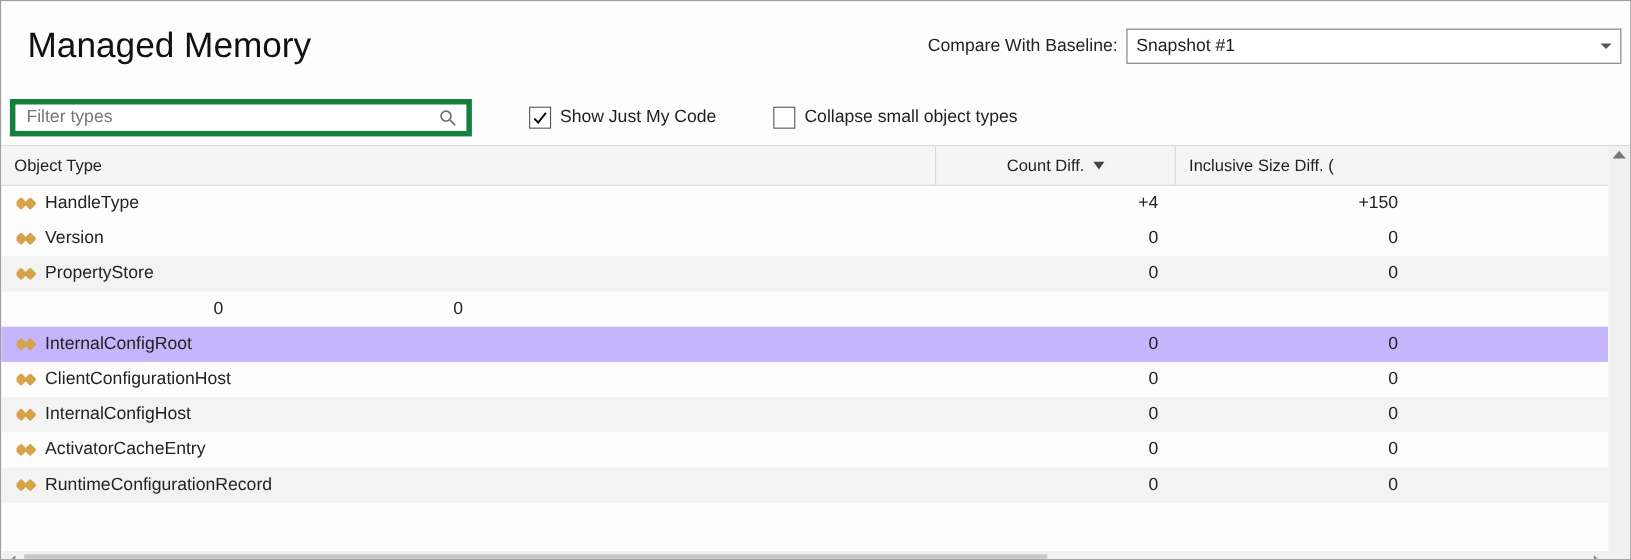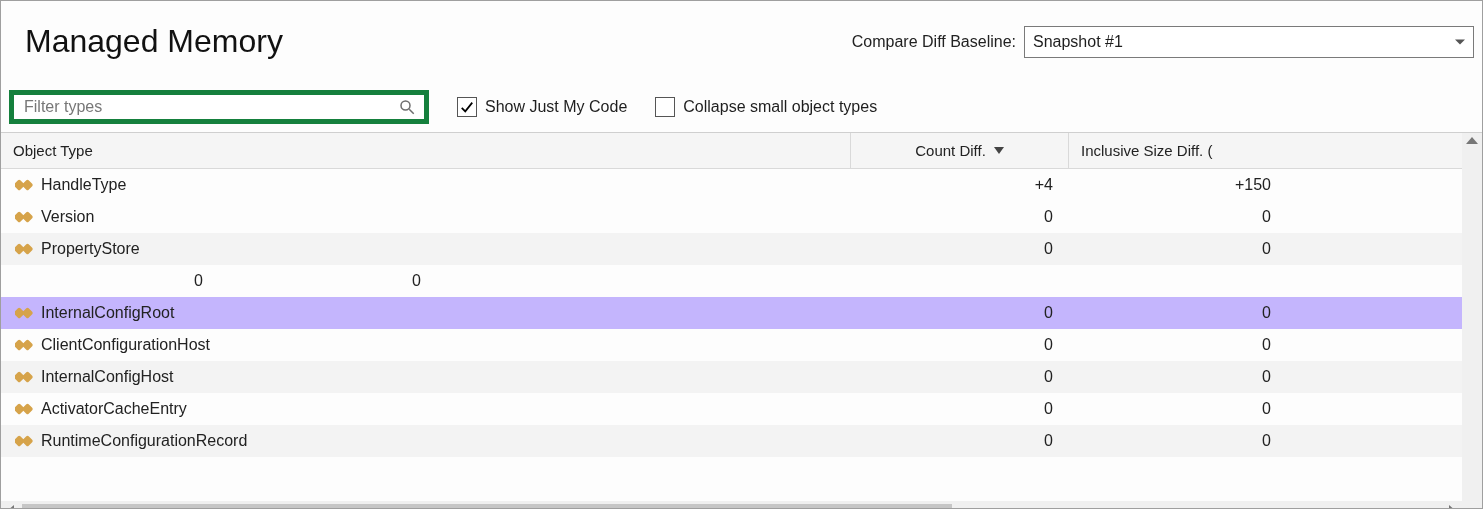--- a/index.html
+++ b/index.html
@@ -69,21 +69,21 @@
   .filter input {
     border: none; outline: none; width: 100%; font-size: 16px;
     color: #333;
   }
   .filter input::placeholder { color: #777; }
   .mag {
     position: absolute; right: 8px; top: 50%; transform: translateY(-50%);
     width: 18px; height: 18px; color: #6d6d6d;
   }
   .chk {
-    display: flex; align-items: center; gap: 8px;
+    display: flex; align-items: center; gap: 8px; margin-left: 24px;
   }
   .chkbox {
     width: 20px; height: 20px; border: 1px solid #555; display: inline-flex;
     align-items: center; justify-content: center; background:#fff;
   }
   .chkbox svg { width: 14px; height: 14px; }
   .chk-label { font-size: 16px; }
   .grid-wrap {
     border-top: 1px solid #cfcfcf;
     display: flex;
@@ -168,21 +168,21 @@
   .hscroll .thumb{
     height:14px; background:#c6c6c6; margin-left:8px; width:930px;
   }
 </style>
 </head>
 <body>
 
 <div class="header">
   <h1 class="title">Managed Memory</h1>
   <div class="compare-wrap">
-    <span class="compare-label">Compare Diff Baseline:</span>
+    <span class="compare-label">Compare With Baseline:</span>
     <div class="compare-select">
       <span>Snapshot #1</span>
       <span class="chev"></span>
     </div>
   </div>
 </div>
 
 <div class="toolbar">
   <div class="filter">
     <input type="text" placeholder="Filter types" style="">

